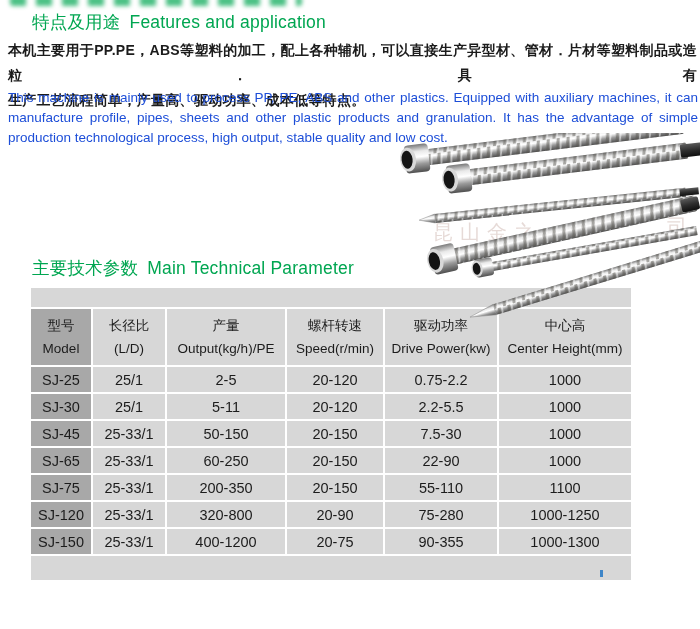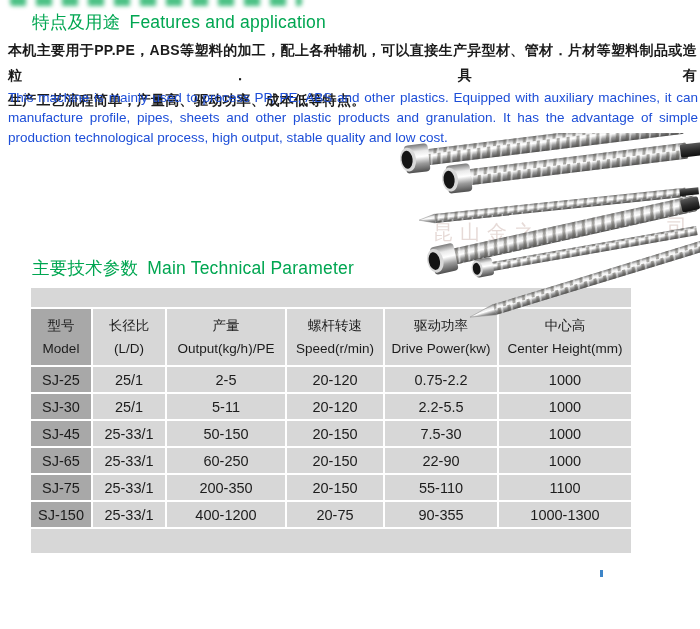--- a/index.html
+++ b/index.html
@@ -220,20 +220,28 @@
   </tr>
         <tr>
     <td class="dark">SJ-75</td>
     <td>25-33/1</td>
     <td>200-350</td>
     <td>20-150</td>
     <td>55-110</td>
     <td>1100</td>
   </tr>
         <tr>
+    <td class="dark">SJ-120</td>
+    <td>25-33/1</td>
+    <td>320-800</td>
+    <td>20-90</td>
+    <td>75-280</td>
+    <td>1000-1250</td>
+  </tr>
+        <tr>
     <td class="dark">SJ-150</td>
     <td>25-33/1</td>
     <td>400-1200</td>
     <td>20-75</td>
     <td>90-355</td>
     <td>1000-1300</td>
   </tr>
       </tbody>
     <tfoot>
       <tr class="band">

